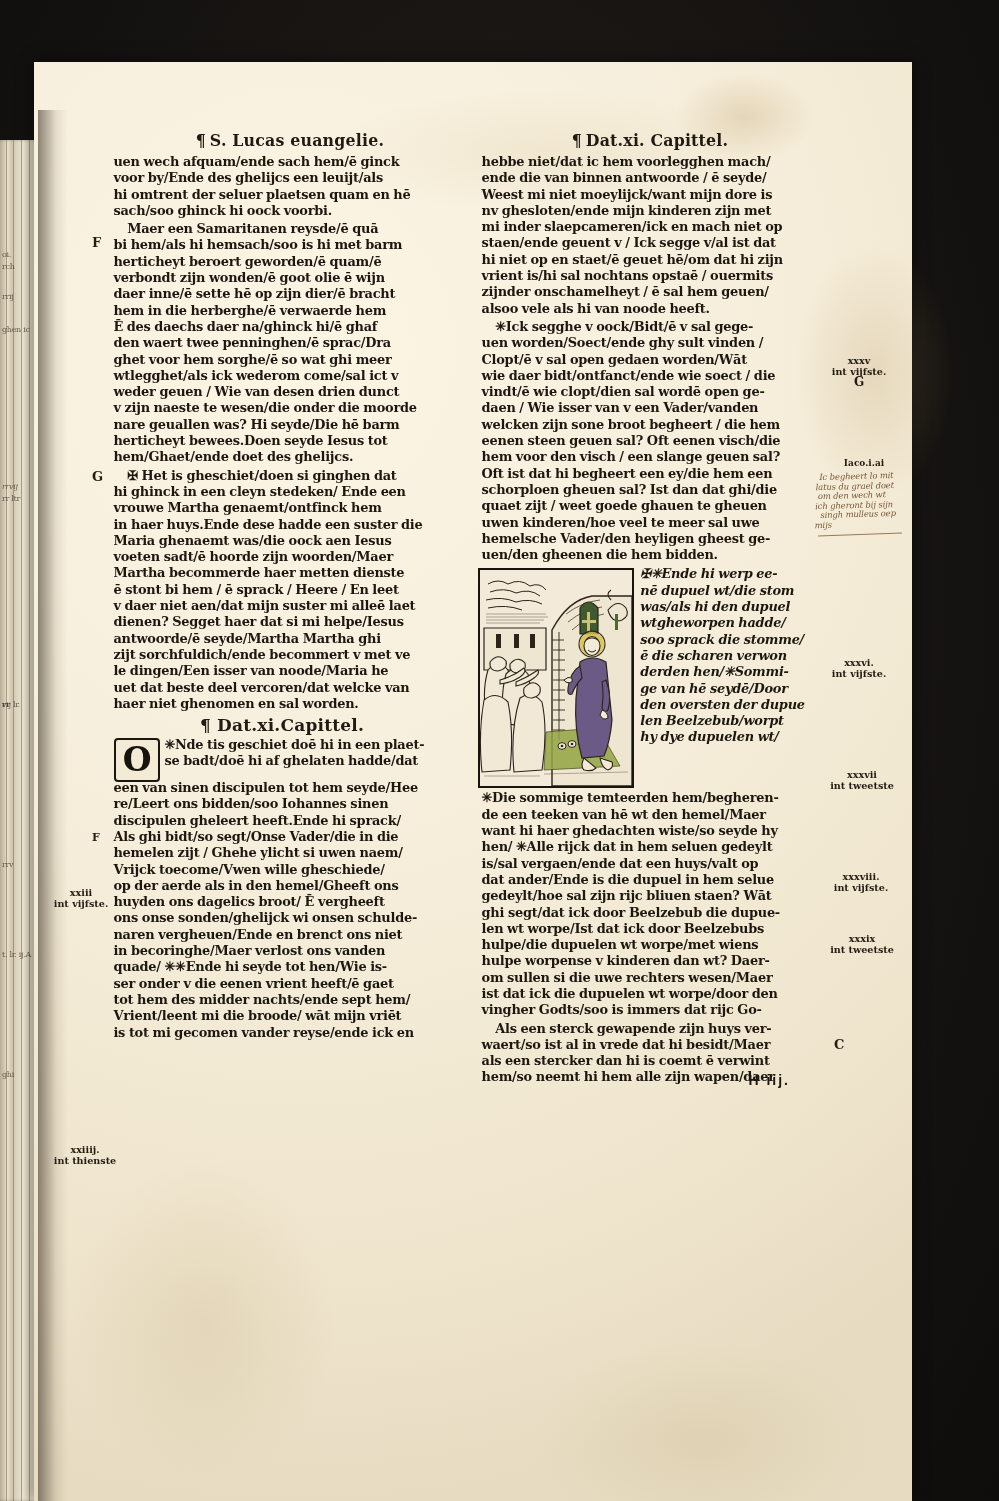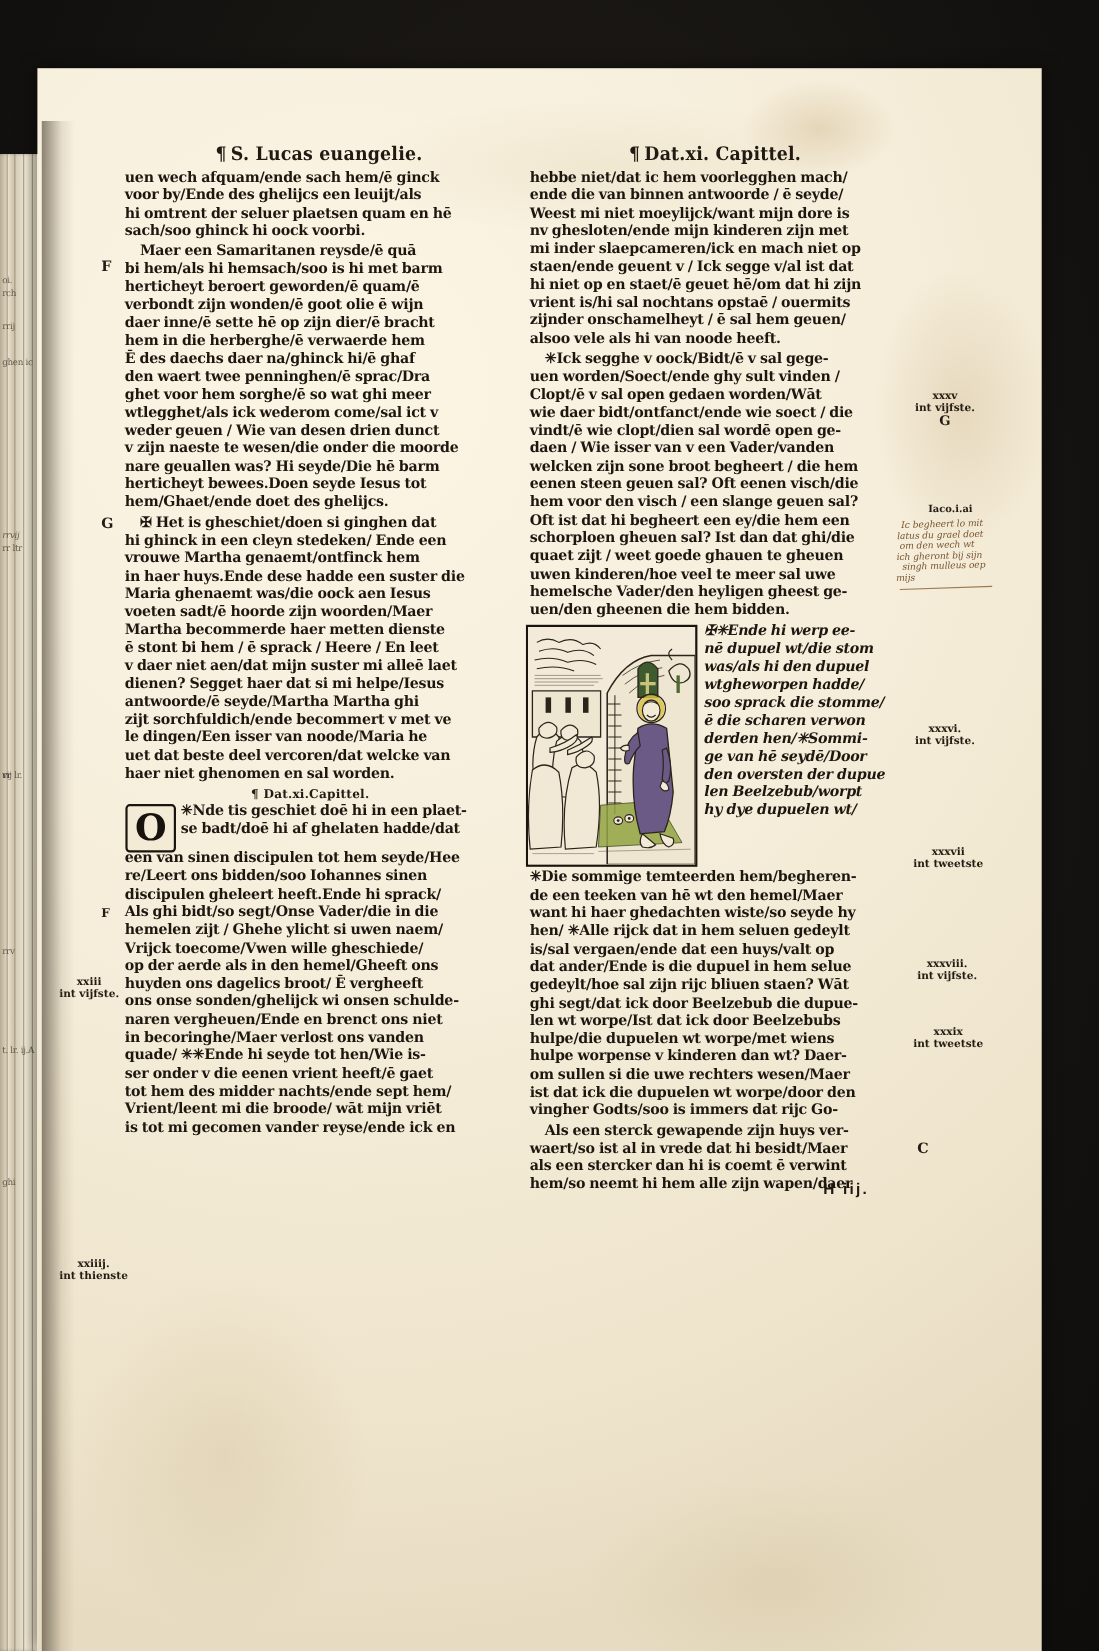--- a/index.html
+++ b/index.html
@@ -74,21 +74,20 @@
   
   .leaf {
     position: absolute;
     left: 34px;
     top: 62px;
     width: 878px;
     height: 1439px;
     background:
       radial-gradient(ellipse 120% 80% at 30% 20%, #fbf5e4 0%, #f6eedb 45%, #efe5cd 80%, #e7dcc2 100%);
     box-shadow: 0 0 14px rgba(0,0,0,.55);
-    padding-left: 35px;
   }
   .leaf-stain {
     position: absolute;
     border-radius: 50%;
     pointer-events: none;
   }
   .stain-a { left: 640px; top: 10px;  width: 140px; height: 90px;
              background: radial-gradient(ellipse, rgba(183,151,96,.28), rgba(183,151,96,0) 70%); }
   .stain-b { left: 760px; top: 180px; width: 160px; height: 260px;
              background: radial-gradient(ellipse, rgba(178,146,92,.22), rgba(178,146,92,0) 70%); }
@@ -160,21 +159,21 @@
     line-height: 11.4px;
     color: #3a3024;
     font-weight: normal;
     margin-top: 3px;
     margin-bottom: 2px;
   }
   .summary .ln { display: block; white-space: nowrap; }
 
   .chapter-head {
     font-family: "DejaVu Serif", serif;
-    font-size: 11px;
+    font-size: 17px;
     font-weight: bold;
     color: #221b13;
     text-align: center;
     margin: 3px 0 2px 0;
     letter-spacing: .2px;
   }
 
   
   .dropcap-wrap {
     float: left;

